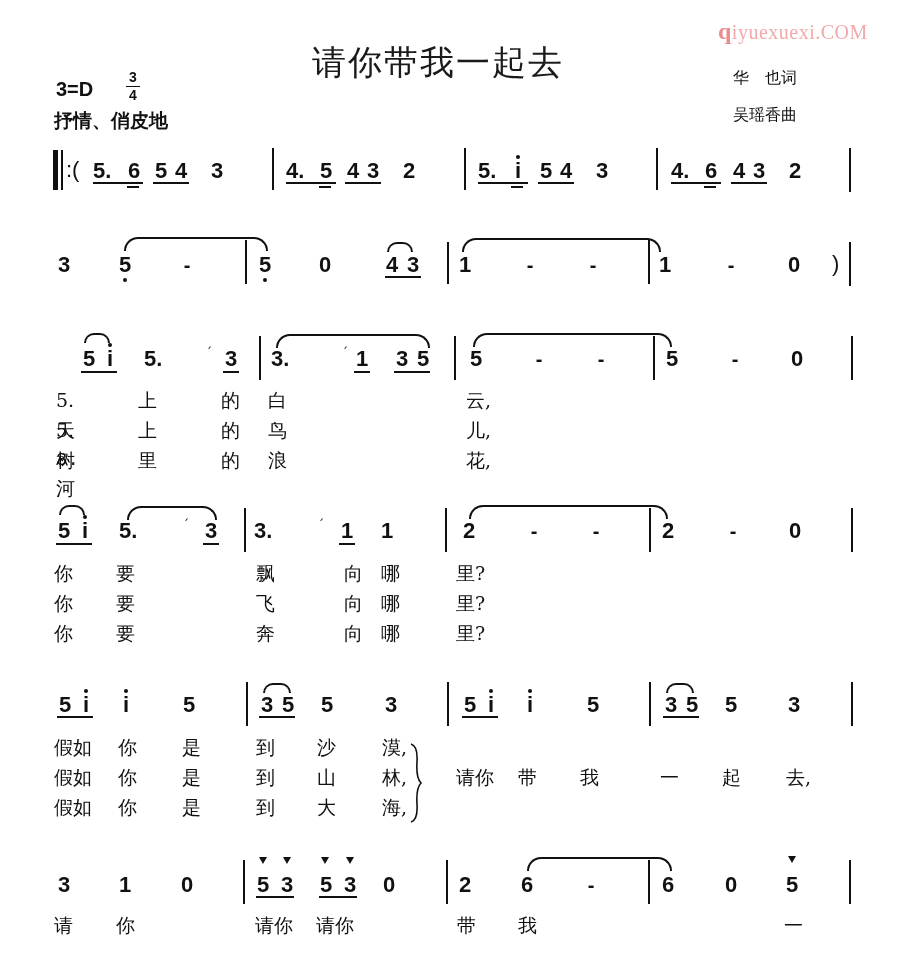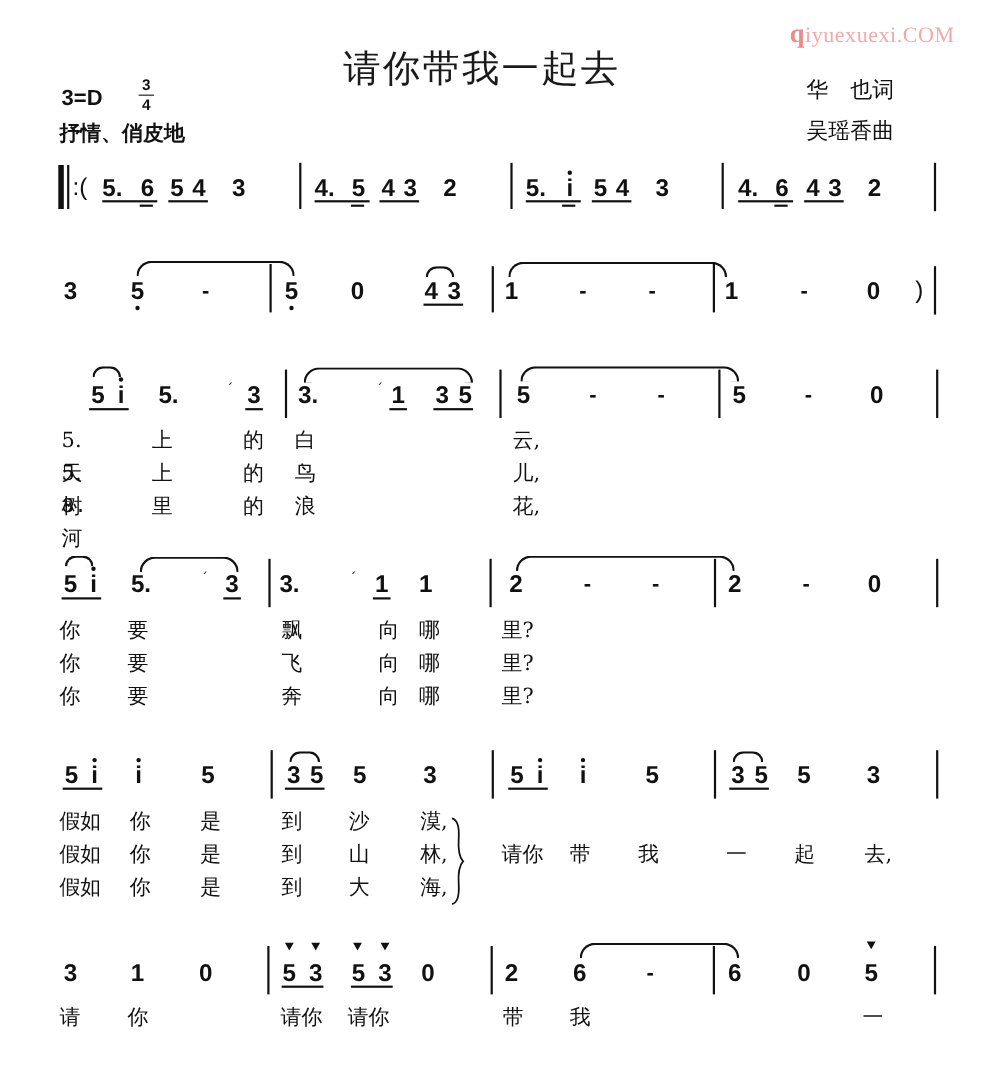--- a/index.html
+++ b/index.html
@@ -10,21 +10,21 @@
                font-size: 20px; color: #f2a9a9; letter-spacing: 0.5px; }
   .watermark .q { color: #e98c8c; font-weight: bold; font-size: 24px; }
   .title { left: 312px; top: 40px; font-family: "DejaVu Serif", serif; font-size: 34px;
            letter-spacing: 2px; color: #1a1a1a; }
   .key { left: 56px; top: 78px; font-family: "Liberation Sans", sans-serif;
          font-weight: bold; font-size: 20px; }
   .timesig { left: 126px; top: 70px; font-family: "Liberation Sans", sans-serif;
              font-weight: bold; font-size: 14px; line-height: 15px; text-align: center; width: 14px; }
   .timesig .line { border-top: 1px solid #111; margin: 1px 0; }
   .tempo { left: 54px; top: 108px; font-weight: bold; font-size: 19px; }
-  .credit { font-family: Liberation Sans, sans-serif; font-size: 20px; }
+  .credit { font-family: Liberation Sans, sans-serif; font-size: 16px; }
   .note { font-family: "Liberation Sans", sans-serif; font-weight: bold; font-size: 22px;
           text-align: center; width: 18px; line-height: 22px; }
   .dash { font-family: "Liberation Sans", sans-serif; font-weight: bold; font-size: 20px; text-align: center; width: 18px; }
   .ul { position: absolute; border-top: 2px solid #111; height: 0; }
   .bar { position: absolute; width: 2px; background: #111; }
   .dot { position: absolute; width: 4px; height: 4px; border-radius: 50%; background: #111; }
   .tri { position: absolute; width: 0; height: 0; border-left: 4px solid transparent;
          border-right: 4px solid transparent; border-top: 7px solid #111; }
   .slur { position: absolute; border: 2px solid #111; border-bottom: none;
           border-radius: 14px 14px 0 0; }

